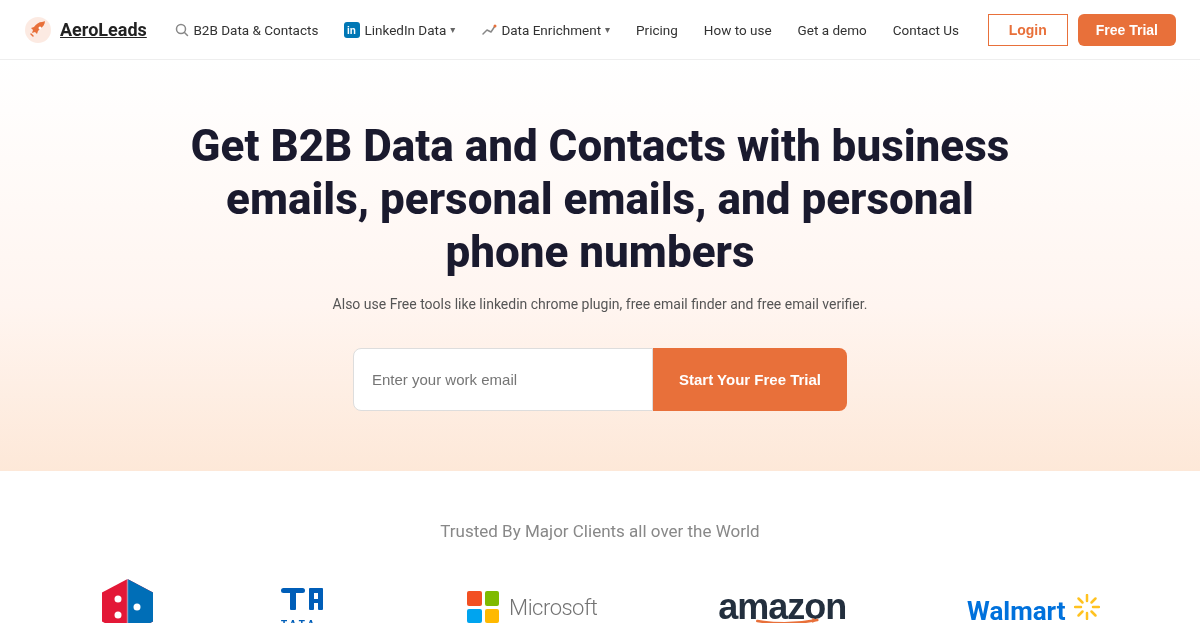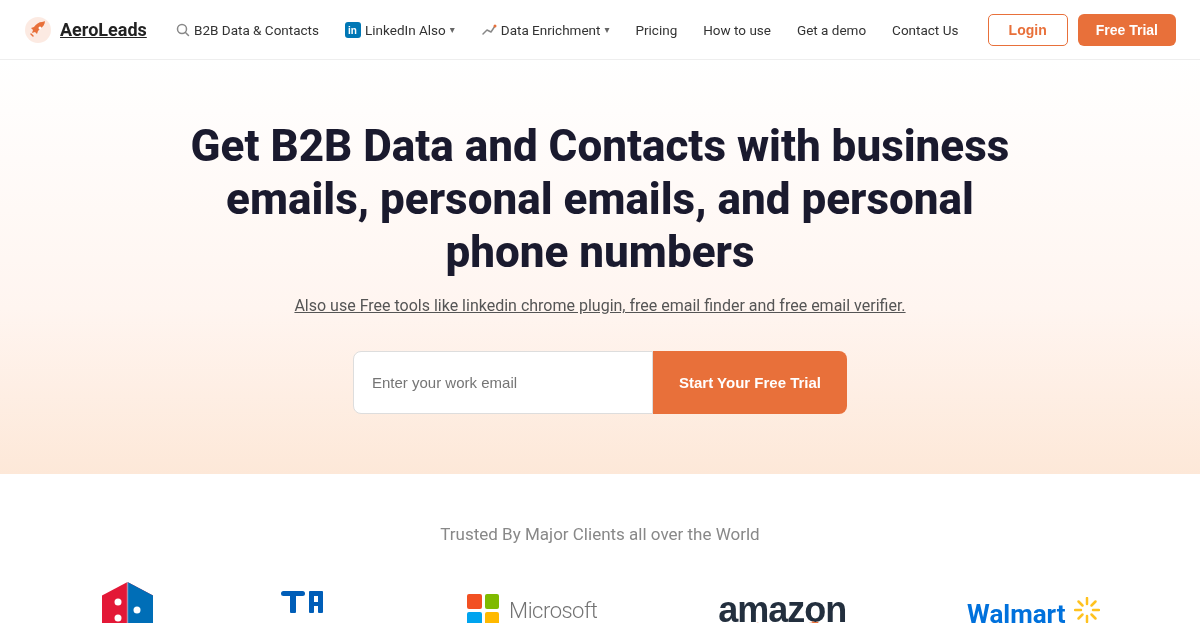--- a/index.html
+++ b/index.html
@@ -18,40 +18,40 @@
     .nav-link {
       display: flex; align-items: center; gap: 4px;
       font-size: 13.5px; color: #333; text-decoration: none;
       padding: 6px 8px; border-radius: 4px; cursor: pointer;
       white-space: nowrap;
     }
     .nav-chevron { font-size: 10px; color: #666; }
     .nav-actions { display: flex; align-items: center; gap: 10px; }
     .btn-login {
       border: 1.5px solid #e8703a; color: #e8703a; background: transparent;
-      padding: 7px 20px; border-radius: 5px; font-size: 14px; font-weight: 600;
+      padding: 7px 20px; border-radius: 0; font-size: 14px; font-weight: 600;
       cursor: pointer;
     }
     .btn-free-trial {
       background: #e8703a; color: #fff; border: none;
       padding: 8px 18px; border-radius: 6px; font-size: 14px; font-weight: 600;
       cursor: pointer;
     }
 
     
     .hero {
       background: linear-gradient(180deg, #fff 0%, #fff5f0 60%, #fde8d8 100%);
       text-align: center; padding: 60px 24px 50px;
     }
     .hero-title {
       font-size: 44px; font-weight: 800; color: #1a1a2e;
       line-height: 1.2; max-width: 820px; margin: 0 auto 18px;
     }
     .hero-subtitle {
-      font-size: 16px; color: #555; max-width: 640px; margin: 0 auto 36px; text-decoration: underline;
+      font-size: 14px; color: #555; max-width: 640px; margin: 0 auto 36px;
     }
     .hero-cta { display: flex; justify-content: center; gap: 0; margin-bottom: 10px; }
     .email-input {
       width: 300px; padding: 22px 18px; font-size: 15px; color: #aaa;
       border: 1.5px solid #ddd; border-radius: 8px 0 0 8px;
       outline: none; background: #fff;
     }
     .btn-start-trial {
       background: #e8703a; color: #fff; border: none;
       padding: 14px 26px; font-size: 15px; font-weight: 700;
@@ -100,21 +100,21 @@
         <circle cx="6" cy="6" r="4.5" stroke="#888" stroke-width="1.5"></circle>
         <line x1="9.5" y1="9.5" x2="12.5" y2="12.5" stroke="#888" stroke-width="1.5" stroke-linecap="round"></line>
       </svg>
       <span>B2B Data &amp; Contacts</span>
     </a>
     <a class="nav-link">
       <svg width="16" height="16" viewBox="0 0 16 16" fill="none">
         <rect width="16" height="16" rx="3" fill="#0077b5"></rect>
         <text x="3" y="12" font-size="10" fill="white" font-weight="bold" font-family="Arial">in</text>
       </svg>
-      <span>LinkedIn Also</span>
+      <span>LinkedIn Data</span>
       <span class="nav-chevron">▾</span>
     </a>
     <a class="nav-link">
       <svg width="16" height="16" viewBox="0 0 16 16" fill="none">
         <path d="M2 12 L6 8 L10 10 L14 4" stroke="#888" stroke-width="1.5" stroke-linecap="round" stroke-linejoin="round"></path>
         <circle cx="14" cy="4" r="1.5" fill="#e8703a"></circle>
       </svg>
       <span>Data Enrichment</span>
       <span class="nav-chevron">▾</span>
     </a>

